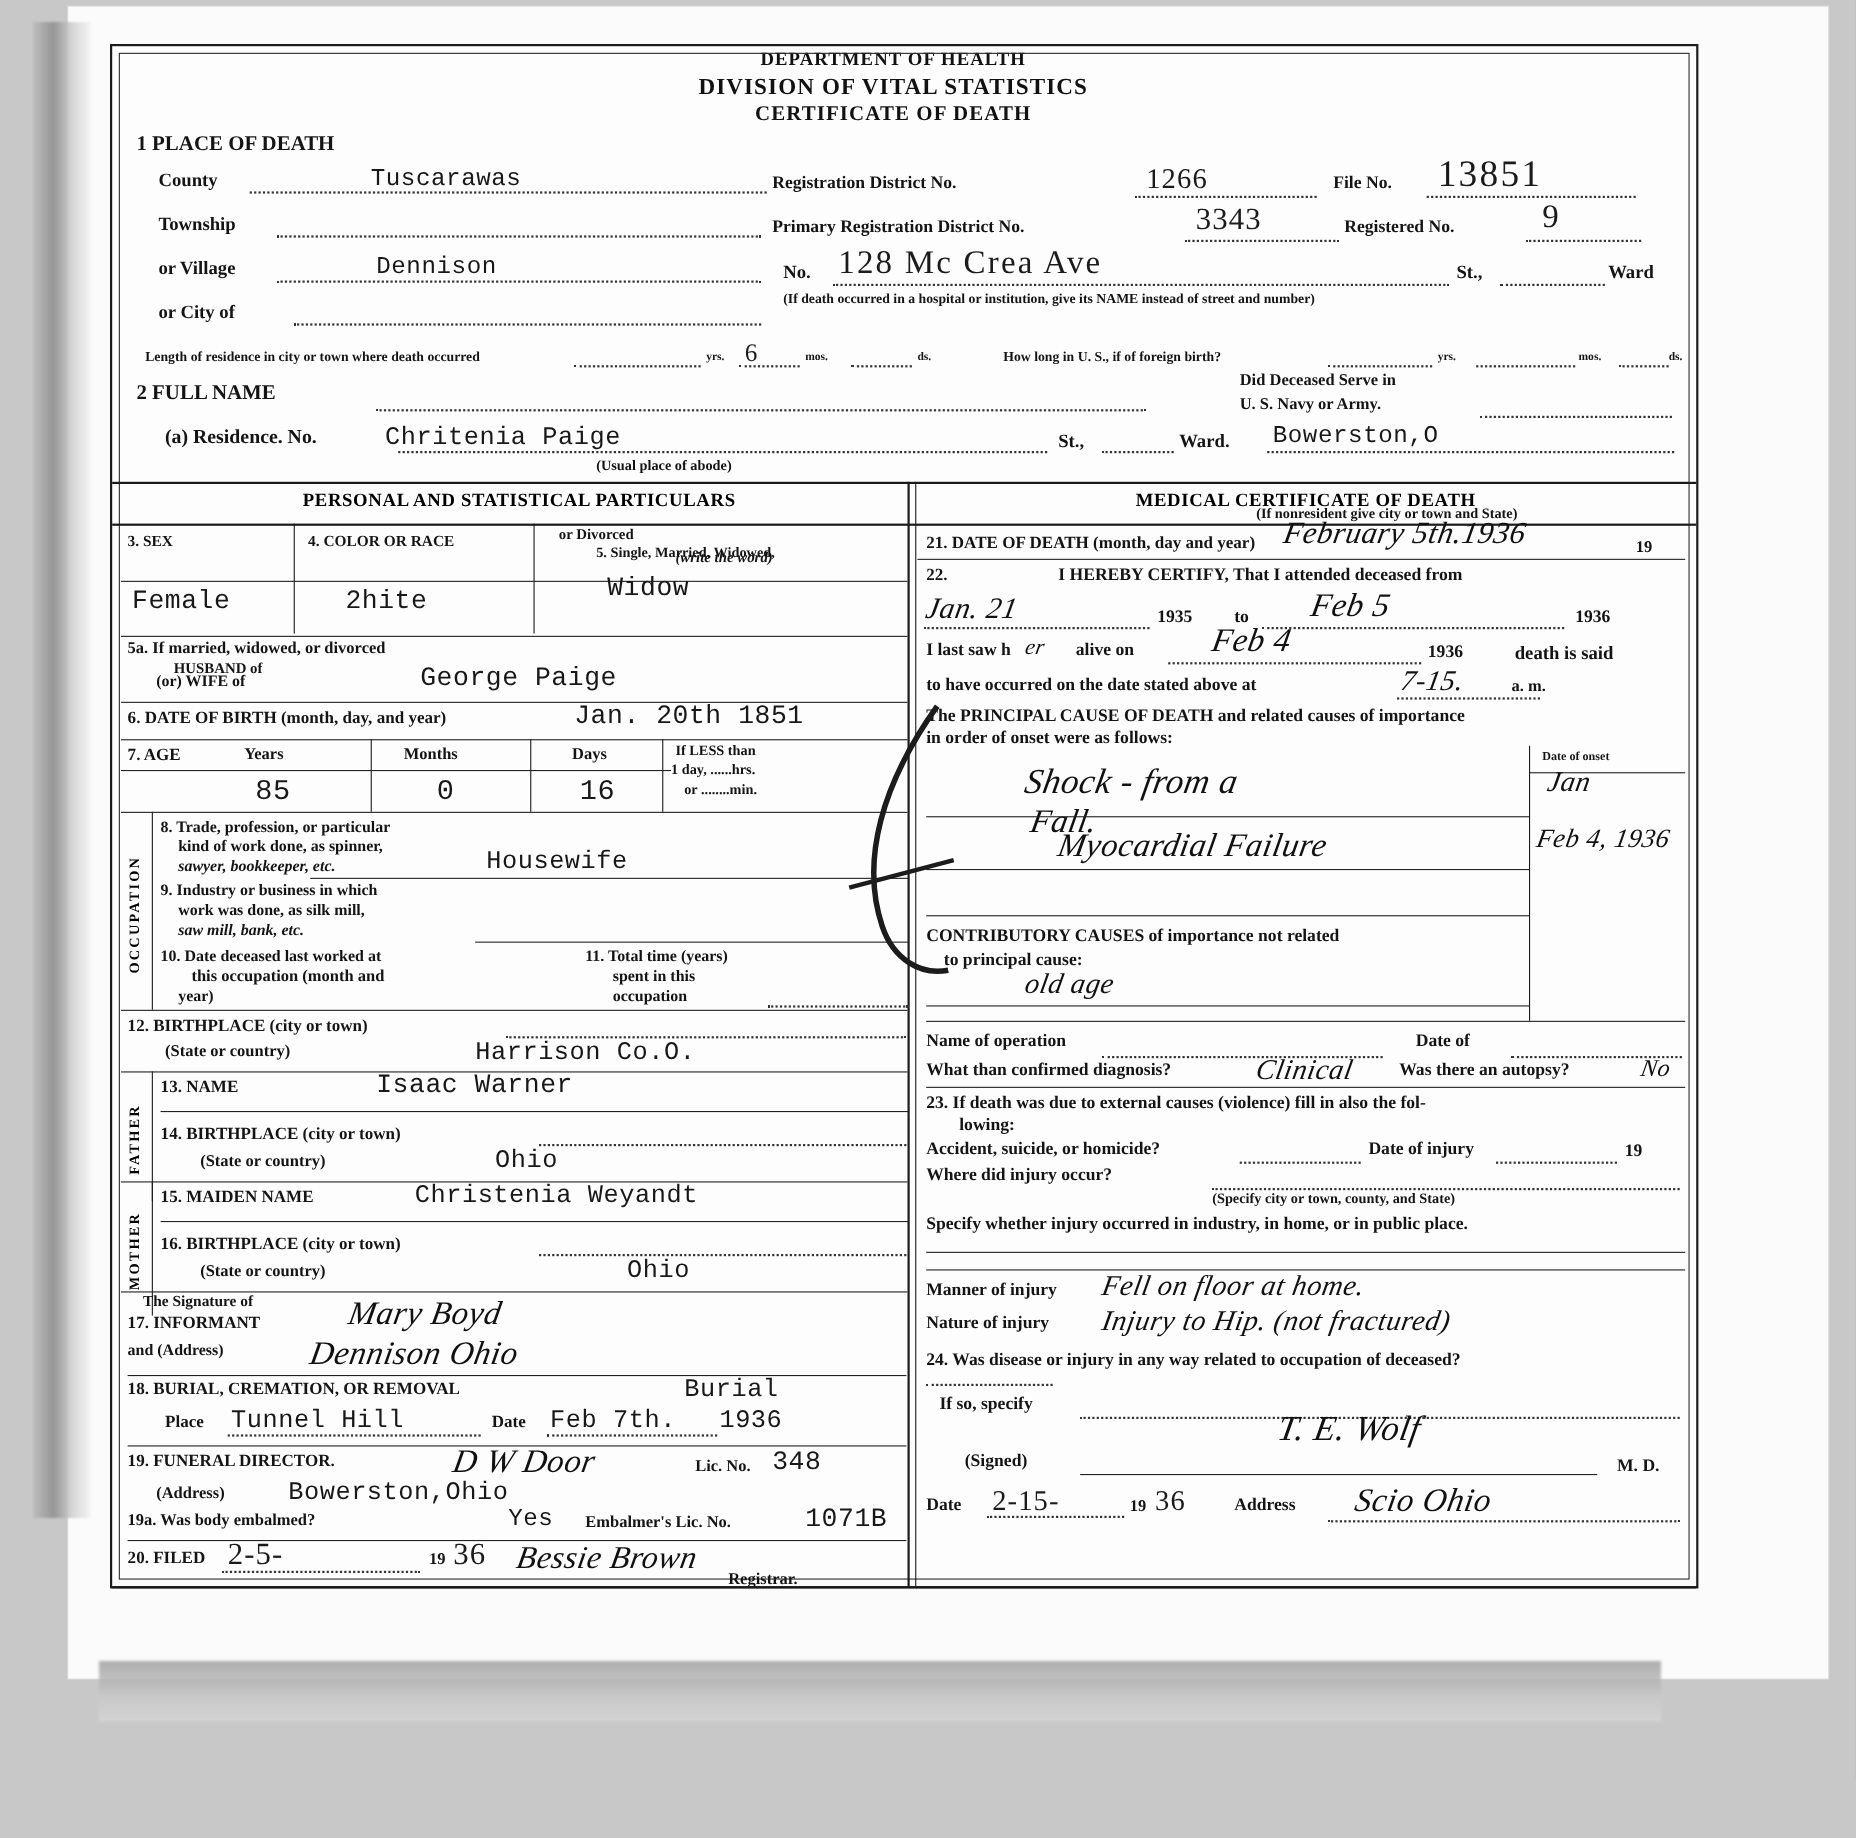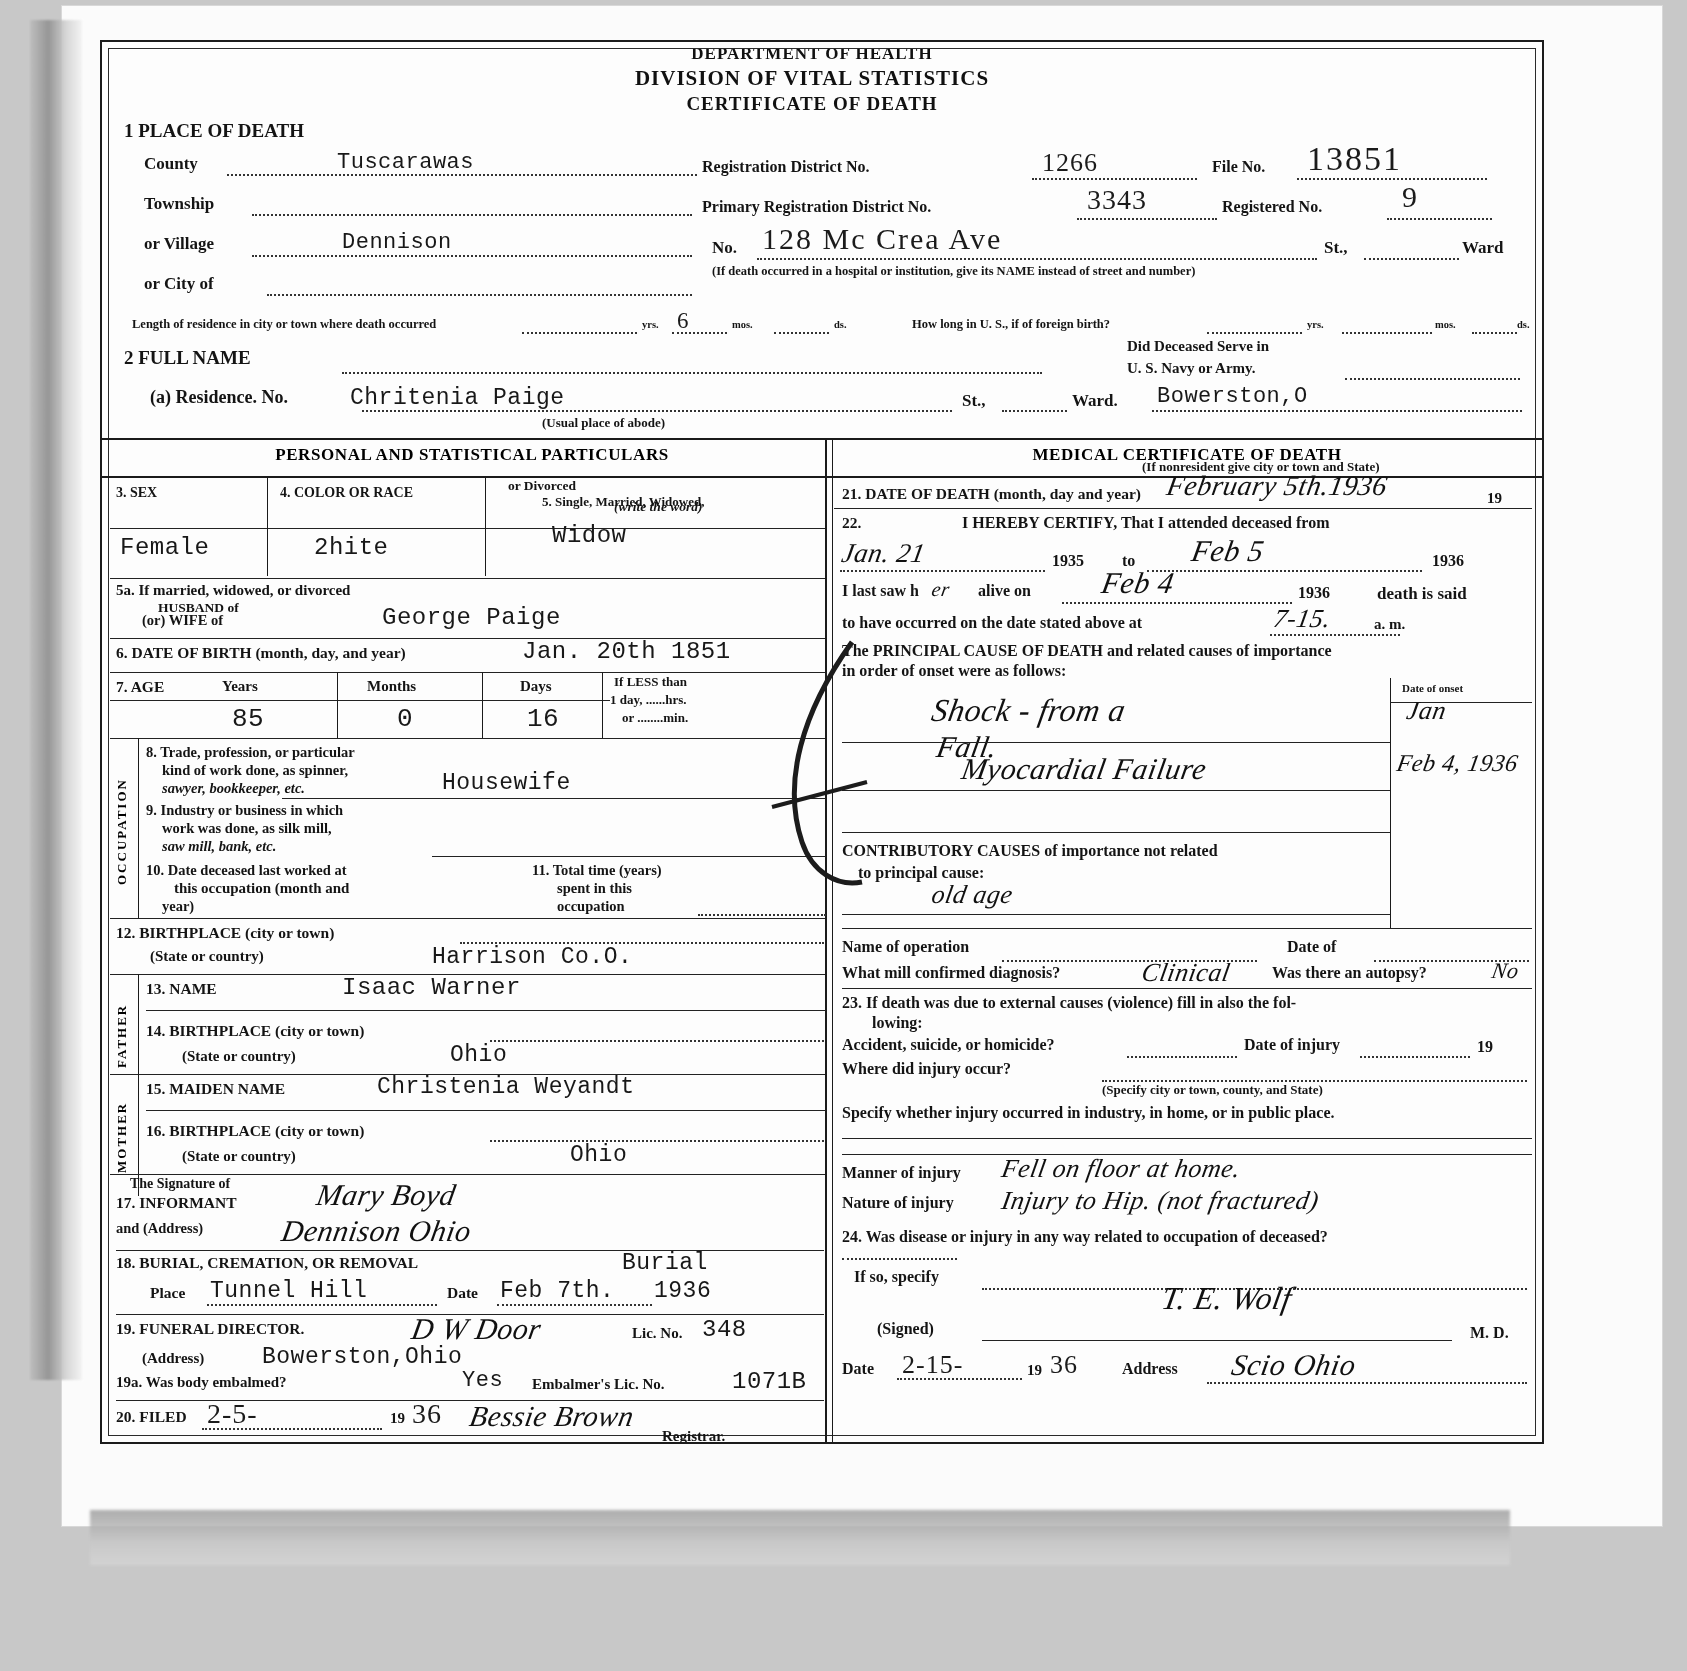--- a/index.html
+++ b/index.html
@@ -446,21 +446,21 @@
     <div class="abs script" style="left:830px;top:838px;font-size:26px;">old age</div>
     <div class="hdiv" style="left:740px;top:872px;width:548px;"></div>
     <div class="hdiv" style="left:740px;top:886px;width:690px;"></div>
 
     <div class="abs lbl b" style="left:740px;top:896px;font-size:16px;">Name of operation</div>
     <div class="abs dots" style="left:900px;top:918px;width:255px;"></div>
     <div class="abs script" style="left:1040px;top:890px;font-size:26px;"></div>
     <div class="abs lbl b" style="left:1185px;top:896px;font-size:16px;">Date of</div>
     <div class="abs dots" style="left:1272px;top:918px;width:155px;"></div>
 
-    <div class="abs lbl b" style="left:740px;top:922px;font-size:16px;">What mill confirmed diagnosis?</div>
+    <div class="abs lbl b" style="left:740px;top:922px;font-size:16px;">What than confirmed diagnosis?</div>
     <div class="abs script" style="left:1040px;top:916px;font-size:26px;">Clinical</div>
     <div class="abs lbl b" style="left:1170px;top:922px;font-size:16px;">Was there an autopsy?</div>
     <div class="abs script" style="left:1390px;top:916px;font-size:22px;">No</div>
     <div class="hdiv" style="left:740px;top:946px;width:690px;"></div>
 
     <div class="abs lbl b" style="left:740px;top:952px;font-size:16px;">23. If death was due to external causes (violence) fill in also the fol-</div>
     <div class="abs lbl b" style="left:770px;top:972px;font-size:16px;">lowing:</div>
     <div class="abs lbl b" style="left:740px;top:994px;font-size:16px;">Accident, suicide, or homicide?</div>
     <div class="abs dots" style="left:1025px;top:1014px;width:110px;"></div>
     <div class="abs lbl b" style="left:1142px;top:994px;font-size:16px;">Date of injury</div>

